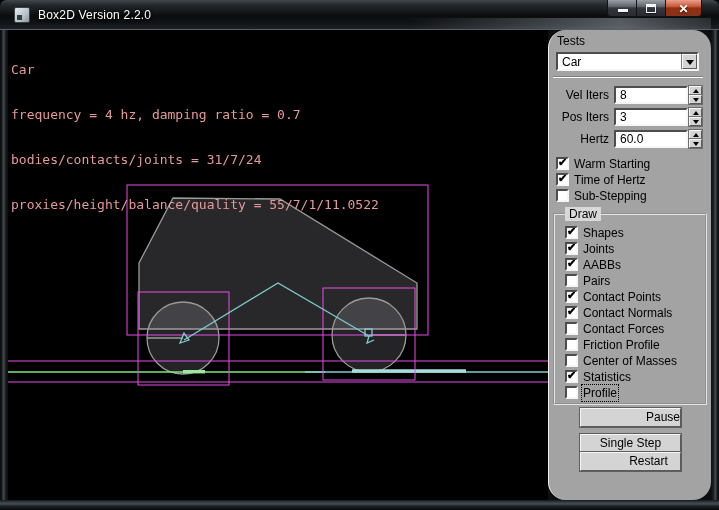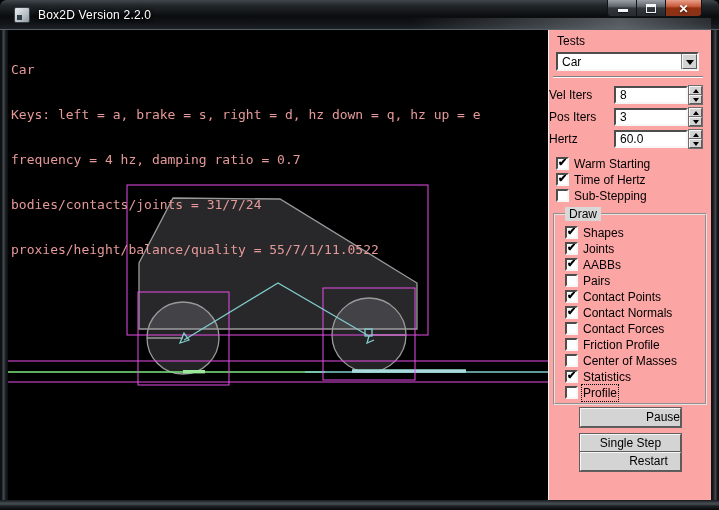--- a/index.html
+++ b/index.html
@@ -52,36 +52,36 @@
   .stats { position:absolute; left:3px; top:2px; font-family:"DejaVu Sans Mono", monospace;
     font-size:13px; line-height:15px; color:var(--stats-text,#E69999); white-space:pre; }
 
   .scene { position:absolute; left:0; top:0; }
   .aabb { stroke:var(--aabb,#E64DE6); fill:none; stroke-width:1; }
   .body-outline { stroke:var(--body-outline,#9A9A9A); stroke-width:1.3; }
   .joint { stroke:var(--joint,#80CCCC); stroke-width:1.3; fill:none; }
 
   
   .panel { position:absolute; left:548px; top:30px; width:163px; height:470px;
-    background:#fca5a5; border-left:1px solid #efefef; font-size:12px; color:#000; }
+    background:#a3a3a3; border-left:1px solid #efefef; font-size:12px; color:#000;border-radius:18px; }
   .plabel { position:absolute; font-size:12px; color:#000; }
 
   .dropdown { position:absolute; left:7px; top:22px; width:143px; height:19px;
     background:#fff; border:2px solid; border-color:#4d4d4d #f6f6f6 #f6f6f6 #4d4d4d; }
   .dd-text { position:absolute; left:4px; top:1px; font-size:12px; }
   .dd-btn { position:absolute; right:0; top:0; width:15px; height:15px; background:#d4d4d4;
     border:1px solid; border-color:#f6f6f6 #5a5a5a #5a5a5a #f6f6f6; box-shadow:-1px 0 0 #808080; }
   .dd-arrow { position:absolute; left:3px; top:5px; width:0; height:0;
     border-left:4px solid transparent; border-right:4px solid transparent; border-top:5px solid #000; }
 
   .separator { position:absolute; left:4px; top:46px; width:150px; height:2px;
     border-top:1px solid #808080; border-bottom:1px solid #fafafa; }
 
   .spin-row { position:absolute; left:0; height:18px; width:163px; }
-  .spin-label { position:absolute; left:0; top:2px; width:60px; text-align:left; }
+  .spin-label { position:absolute; left:0; top:2px; width:60px; text-align:right; }
   .spin-field { position:absolute; left:65px; top:0; width:74px; height:18px; background:#fff;
     border:2px solid; border-color:#4d4d4d #f6f6f6 #f6f6f6 #4d4d4d; }
   .spin-field span { position:absolute; left:4px; top:0px; font-size:12px; }
   .spinner { position:absolute; left:140px; top:0; width:13px; height:18px; }
   .spin-up, .spin-down { position:absolute; left:0; width:13px; height:9px; background:#d4d4d4;
     border:1px solid; border-color:#f6f6f6 #5a5a5a #5a5a5a #f6f6f6; box-shadow:0 0 0 1px #6e6e6e; }
   .spin-up { top:0; } .spin-down { top:9px; }
   .spin-up::after { content:""; position:absolute; left:3px; top:2px; width:0; height:0;
     border-left:3px solid transparent; border-right:3px solid transparent; border-bottom:4px solid #000; }
   .spin-down::after { content:""; position:absolute; left:3px; top:2px; width:0; height:0;
@@ -160,21 +160,20 @@
       <g>
         <polyline class="joint" points="176,310 270,253 361,306"></polyline>
         <path class="joint" d="M176,303 L172,313 L181,310 Z"></path>
         <path class="joint" d="M361,306 L359,313 L366,310"></path>
         <rect class="joint" x="357" y="299" width="7" height="7"></rect>
       </g>
     </svg>
 
     <div class="stats">
       <div>Car</div>
-      <div>Keys: left = a, brake = s, right = d, hz down = q, hz up = e</div>
       <div>frequency = 4 hz, damping ratio = 0.7</div>
       <div>bodies/contacts/joints = 31/7/24</div>
       <div>proxies/height/balance/quality = 55/7/1/11.0522</div>
     </div>
   </div>
 
   <div class="panel">
 
     <div class="plabel" style="left:8px; top:4px;">Tests</div>
 

